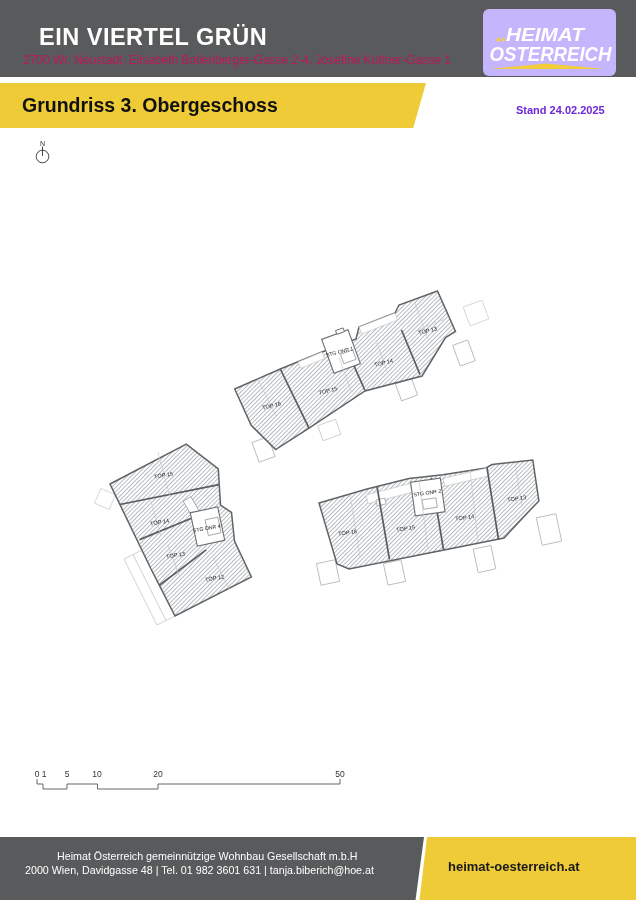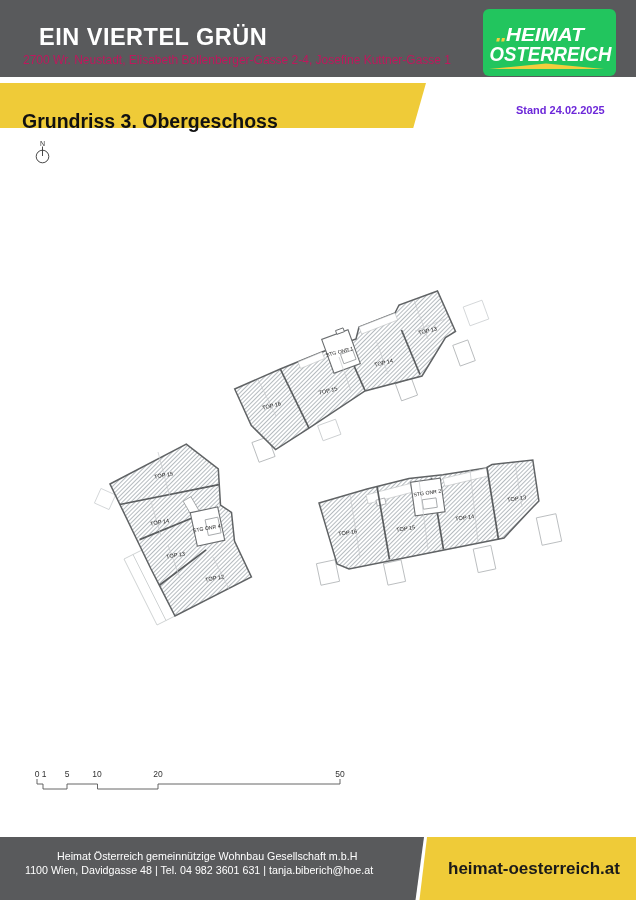--- a/index.html
+++ b/index.html
@@ -9,33 +9,33 @@
 </style>
 </head>
 <body>
 
 <div class="abs" style="left:0;top:0;width:636px;height:77px;background:#595A5C;"></div>
 
 <div class="abs" style="left:23px;top:24px;color:#ffffff;font-size:23.5px;font-weight:bold;letter-spacing:0.5px;margin-left:16px;">EIN VIERTEL GRÜN</div>
 
 <div class="abs" style="left:23px;top:53px;color:#be185d;font-size:12px;">2700 Wr. Neustadt, Elisabeth Bollenberger-Gasse 2-4, Josefine Kuttner-Gasse 1</div>
 
-<div class="abs" style="left:483px;top:9px;width:133px;height:67px;background:#22c55e;border-radius:6px;">
+<div class="abs" style="left:483px;top:9px;width:133px;height:67px;background:#c4b5fd;border-radius:6px;">
   <svg width="133" height="67" viewBox="0 0 133 67">
     <text x="62" y="31.5" text-anchor="middle" font-style="italic" font-weight="bold" fill="#ffffff" font-size="19" textLength="78" lengthAdjust="spacingAndGlyphs" font-family="Liberation Sans, sans-serif">HEIMAT</text>
     <text x="67.5" y="51.5" text-anchor="middle" font-style="italic" font-weight="bold" fill="#ffffff" font-size="21" textLength="122" lengthAdjust="spacingAndGlyphs" font-family="Liberation Sans, sans-serif">OSTERREICH</text>
     <polygon points="14,29 17,29 16.2,32.5 13.2,32.5" fill="#F4D03F"></polygon>
     <polygon points="19,29 22,29 21.2,32.5 18.2,32.5" fill="#F4D03F"></polygon>
     <polygon points="6,60 63,54.5 121,60" fill="#F2CE3D"></polygon>
   </svg>
 </div>
 
 <div class="abs" style="left:0;top:83px;width:426px;height:45px;background:#EFCB38;clip-path:polygon(0 0,100% 0,97% 100%,0 100%);"></div>
 
-<div class="abs" style="left:22px;top:110px;color:#111111;font-size:19.5px;font-weight:bold;">Grundriss 3. Obergeschoss</div>
+<div class="abs" style="left:22px;top:94px;color:#111111;font-size:19.5px;font-weight:bold;">Grundriss 3. Obergeschoss</div>
 
 <div class="abs" style="left:516px;top:104px;color:#6d28d9;font-size:11px;font-weight:bold;">Stand 24.02.2025</div>
 
 <svg class="abs" style="left:0;top:130px;" width="636" height="670" viewBox="0 130 636 670">
 <defs>
   <pattern id="hatch" width="3" height="3" patternUnits="userSpaceOnUse" patternTransform="rotate(-45)">
     <rect width="3" height="3" fill="#ffffff"></rect>
     <line x1="0" y1="0" x2="3" y2="0" stroke="#8d969d" stroke-width="1.3"></line>
   </pattern>
 </defs>
@@ -199,15 +199,15 @@
 </svg>
 
 <div class="abs" style="left:0;top:837px;width:636px;height:63px;background:#ffffff;"></div>
 
 <div class="abs" style="left:419px;top:837px;width:217px;height:63px;background:#EFCB38;clip-path:polygon(3.7% 0,100% 0,100% 100%,0.2% 100%);"></div>
 
 <div class="abs" style="left:0;top:837px;width:424px;height:63px;background:#595A5C;clip-path:polygon(0 0,100% 0,98% 100%,0 100%);"></div>
 
 <div class="abs" style="left:25px;top:850px;color:#ffffff;font-size:10.7px;padding-left:32px;">Heimat Österreich gemeinnützige Wohnbau Gesellschaft m.b.H</div>
 
-<div class="abs" style="left:25px;top:864px;color:#ffffff;font-size:10.7px;">1100 Wien, Davidgasse 48 | Tel. 04 982 3601 631 | tanja.biberich@hoe.at</div>
-
-<div class="abs" style="left:448px;top:859px;color:#1a1a1a;font-size:17px;font-weight:bold;">heimat-oesterreich.at</div>
+<div class="abs" style="left:25px;top:864px;color:#ffffff;font-size:10.7px;">2000 Wien, Davidgasse 48 | Tel. 01 982 3601 631 | tanja.biberich@hoe.at</div>
+
+<div class="abs" style="left:448px;top:859px;color:#1a1a1a;font-size:13px;font-weight:bold;">heimat-oesterreich.at</div>
 
 </body></html>

